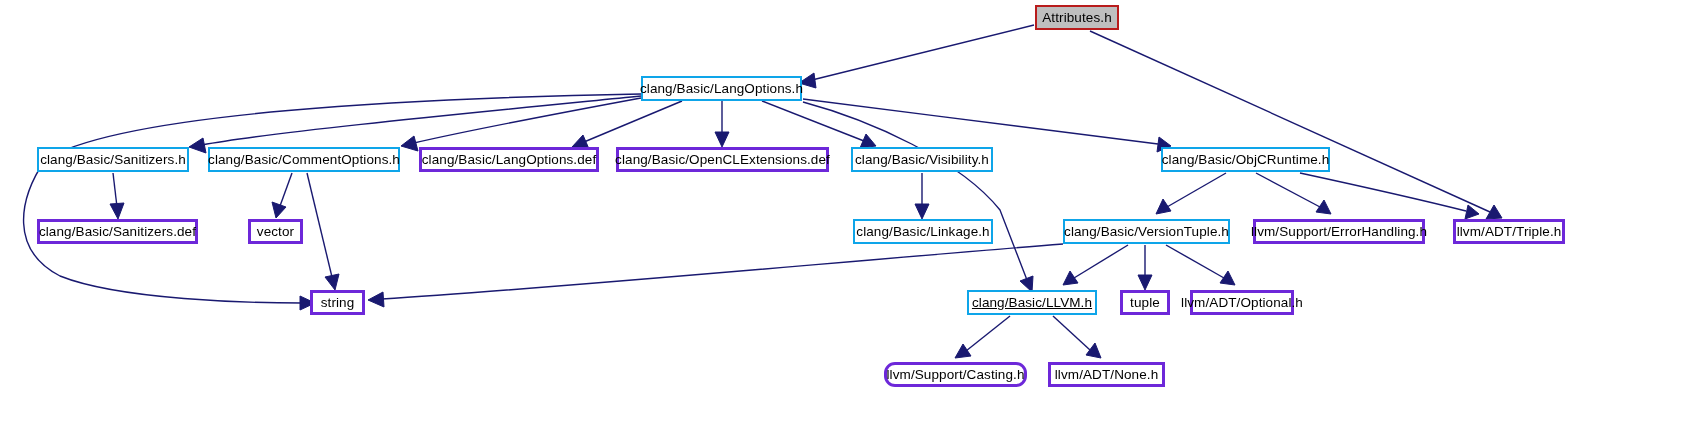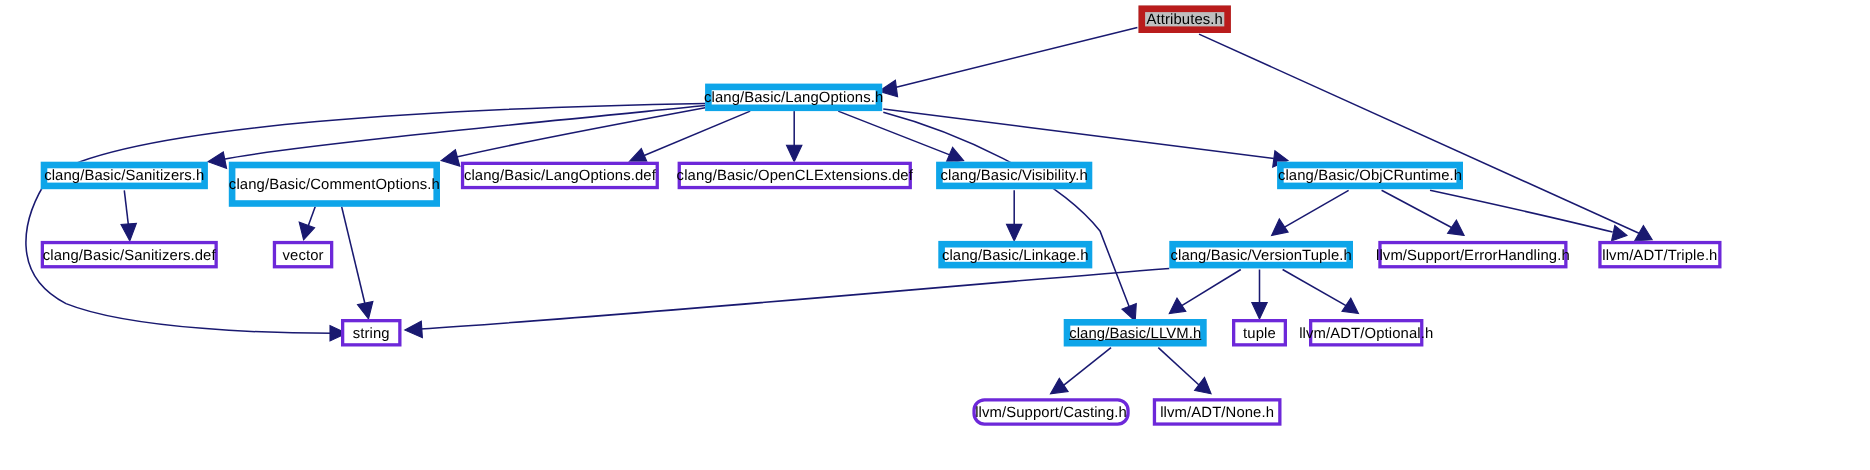--- a/index.html
+++ b/index.html
@@ -32,24 +32,24 @@
     justify-content: center;
     white-space: nowrap;
     font-size: 13.5px;
     line-height: 1;
     color: #000000;
     background: #ffffff;
     border: 3px solid #6d28d9;
     letter-spacing: 0.1px;
   }
   .node-box.strong {
-    border: 6px solid #0ea5e9;
+    border: 2px solid #0ea5e9;
   }
   .node-box.root {
-    border: 6px solid #b91c1c;
+    border: 2px solid #b91c1c;
     background: #bfbfbf;
     text-align: right;
   }
   .edge-path {
     fill: none;
     stroke: #191970;
     stroke-width: 1.4;
   }
   .edge-head {
     fill: #191970;
@@ -177,21 +177,21 @@
     <g>
       <path class="edge-path" d="M1053,316 L1090,350"></path>
       <polygon class="edge-head" points="1101,358 1086,355 1095,343"></polygon>
     </g>
 
   </svg>
 
   <div class="node-box root" style="left:1035px; top:5px;   width:84px;  height:25px;">Attributes.h</div>
   <div class="node-box strong" style="left:641px;  top:76px;  width:161px; height:25px;">clang/Basic/LangOptions.h</div>
   <div class="node-box strong" style="left:37px;   top:147px; width:152px; height:25px;">clang/Basic/Sanitizers.h</div>
-  <div class="node-box strong" style="left:208px;  top:147px; width:192px; height:41px;">clang/Basic/CommentOptions.h</div>
+  <div class="node-box strong" style="left:208px;  top:147px; width:192px; height:25px;">clang/Basic/CommentOptions.h</div>
   <div class="node-box" style="left:419px;  top:147px; width:180px; height:25px;">clang/Basic/LangOptions.def</div>
   <div class="node-box" style="left:616px;  top:147px; width:213px; height:25px;">clang/Basic/OpenCLExtensions.def</div>
   <div class="node-box strong" style="left:851px;  top:147px; width:142px; height:25px;">clang/Basic/Visibility.h</div>
   <div class="node-box" style="left:37px;   top:219px; width:161px; height:25px;">clang/Basic/Sanitizers.def</div>
   <div class="node-box strong" style="left:1161px; top:147px; width:169px; height:25px;">clang/Basic/ObjCRuntime.h</div>
   <div class="node-box" style="left:248px;  top:219px; width:55px;  height:25px;">vector</div>
   <div class="node-box strong" style="left:1063px; top:219px; width:167px; height:25px;">clang/Basic/VersionTuple.h</div>
   <div class="node-box strong" style="left:853px;  top:219px; width:140px; height:25px;">clang/Basic/Linkage.h</div>
   <div class="node-box" style="left:1253px; top:219px; width:172px; height:25px;">llvm/Support/ErrorHandling.h</div>
   <div class="node-box" style="left:1453px; top:219px; width:112px; height:25px;">llvm/ADT/Triple.h</div>

